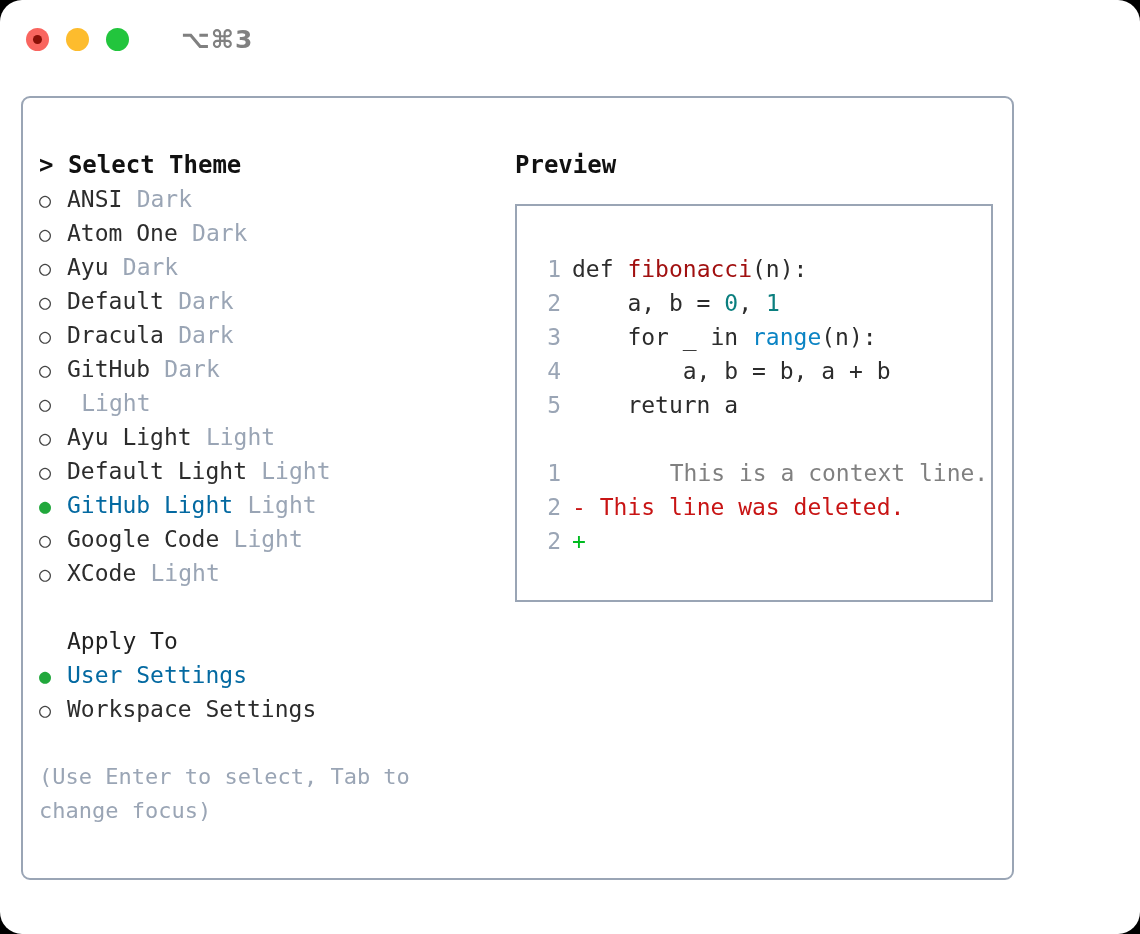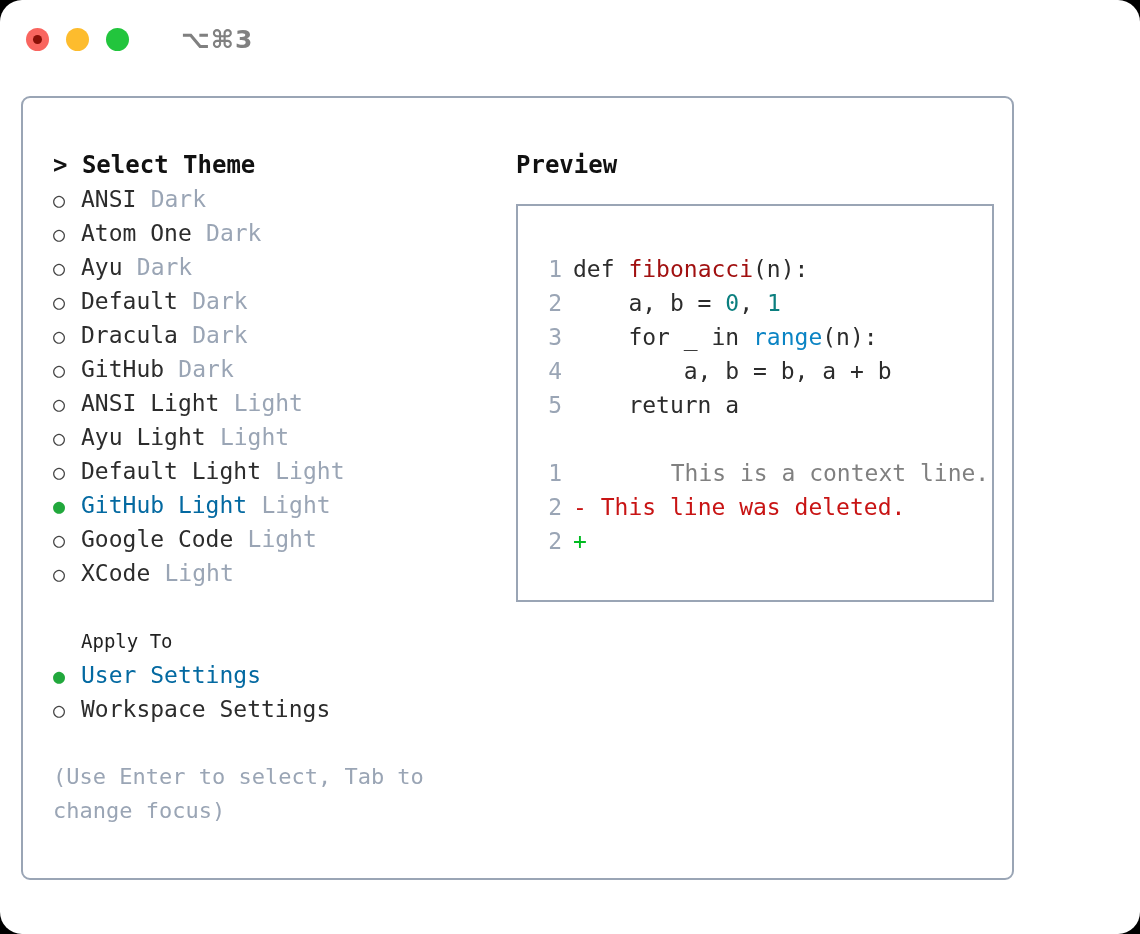--- a/index.html
+++ b/index.html
@@ -60,23 +60,24 @@
     position: absolute;
     left: 21px; top: 96px;
     width: 993px; height: 784px;
     border: 2px solid #9aa5b5;
     border-radius: 9px;
     background: #ffffff;
   }
 
   .panel-inner {
     position: absolute;
-    left: 14px; top: 0;
+    left: 0; top: 0;
     width: 100%; height: 100%;
     display: flex;
+    gap: 13px;
   }
 
   .col-left {
     width: 470px;
     padding: 50px 0 0 16px;
   }
   .col-right {
     flex: 1;
     padding: 50px 8px 0 9px;
   }
@@ -85,21 +86,21 @@
     font-family: "DejaVu Sans Mono", "Liberation Mono", monospace;
     font-size: 24px;
     line-height: 34px;
     font-weight: bold;
     color: #111111;
     white-space: pre;
   }
 
   .subsection-header {
     font-family: "DejaVu Sans Mono", "Liberation Mono", monospace;
-    font-size: 19px;
+    font-size: 23px;
     line-height: 34px;
     color: #222222;
     white-space: pre;
     padding-left: 28px;
   }
 
   
   .opt-row {
     display: flex;
     align-items: baseline;
@@ -199,21 +200,21 @@
 
         <div class="section-header">&gt; Select Theme</div>
 
         <div id="theme-list">
             <div class="opt-row"><span class="bullet">○</span><span class="opt-label">ANSI</span><span class="opt-tag">Dark</span></div>
             <div class="opt-row"><span class="bullet">○</span><span class="opt-label">Atom One</span><span class="opt-tag">Dark</span></div>
             <div class="opt-row"><span class="bullet">○</span><span class="opt-label">Ayu</span><span class="opt-tag">Dark</span></div>
             <div class="opt-row"><span class="bullet">○</span><span class="opt-label">Default</span><span class="opt-tag">Dark</span></div>
             <div class="opt-row"><span class="bullet">○</span><span class="opt-label">Dracula</span><span class="opt-tag">Dark</span></div>
             <div class="opt-row"><span class="bullet">○</span><span class="opt-label">GitHub</span><span class="opt-tag">Dark</span></div>
-            <div class="opt-row"><span class="bullet">○</span><span class="opt-label">ANSI Light</span><span class="opt-tag">Light</span></div>
+            <div class="opt-row"><span class="bullet">○</span><span class="opt-tag">Light</span></div>
             <div class="opt-row"><span class="bullet">○</span><span class="opt-label">Ayu Light</span><span class="opt-tag">Light</span></div>
             <div class="opt-row"><span class="bullet">○</span><span class="opt-label">Default Light</span><span class="opt-tag">Light</span></div>
             <div class="opt-row is-selected"><span class="bullet selected">●</span><span class="opt-label">GitHub Light</span><span class="opt-tag">Light</span></div>
             <div class="opt-row"><span class="bullet">○</span><span class="opt-label">Google Code</span><span class="opt-tag">Light</span></div>
             <div class="opt-row"><span class="bullet">○</span><span class="opt-label">XCode</span><span class="opt-tag">Light</span></div>
           </div>
 
         <div class="spacer-block"></div>
 
         <div class="subsection-header">Apply To</div>

